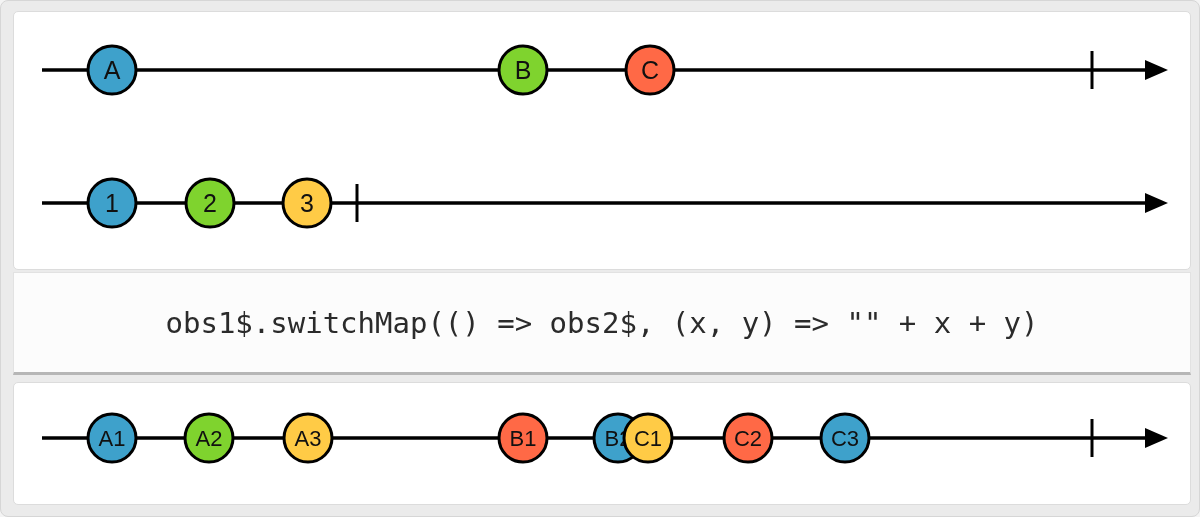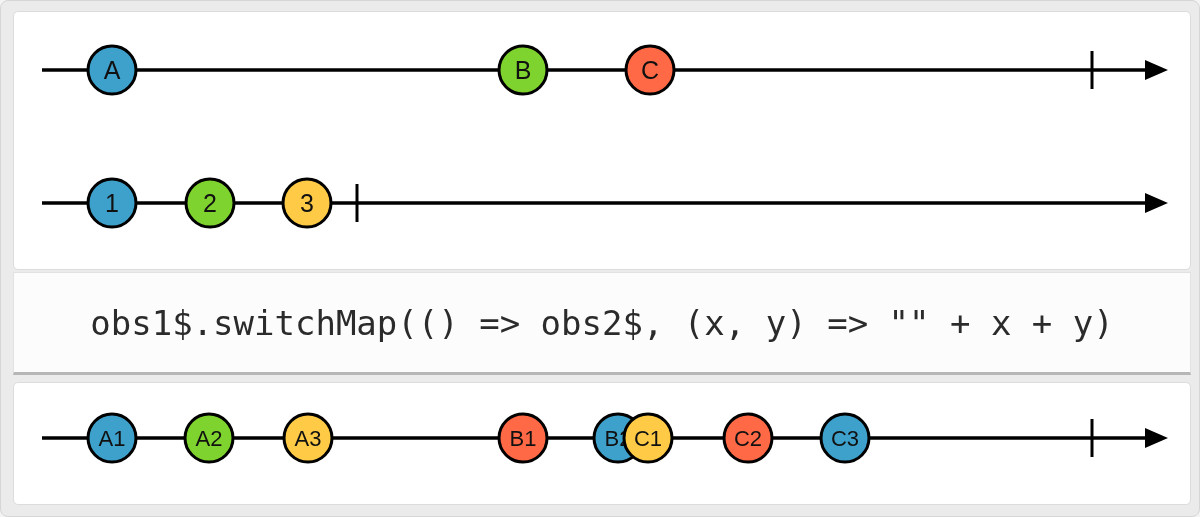--- a/index.html
+++ b/index.html
@@ -26,21 +26,21 @@
   .card.bottom{left:12px;top:381px;width:1176px;height:121px;}
   .operator-band{
     position:absolute;left:12px;top:271px;width:1176px;height:99px;
     background:#fcfcfc;
     border:1px solid #e2e2e2;
     border-bottom:3px solid #b6b6b6;
     display:flex;align-items:center;justify-content:center;
   }
   .operator-code{
     font-family:"DejaVu Sans Mono","Liberation Mono",monospace;
-    font-size:34px;
+    font-size:29px;
     color:#2b2b2b;
     white-space:pre;
   }
   #diagram-overlay{
     position:absolute;left:0;top:0;width:1200px;height:517px;
   }
   .marble-label{
     font-family:"Liberation Sans",sans-serif;
     fill:#111111;
   }

